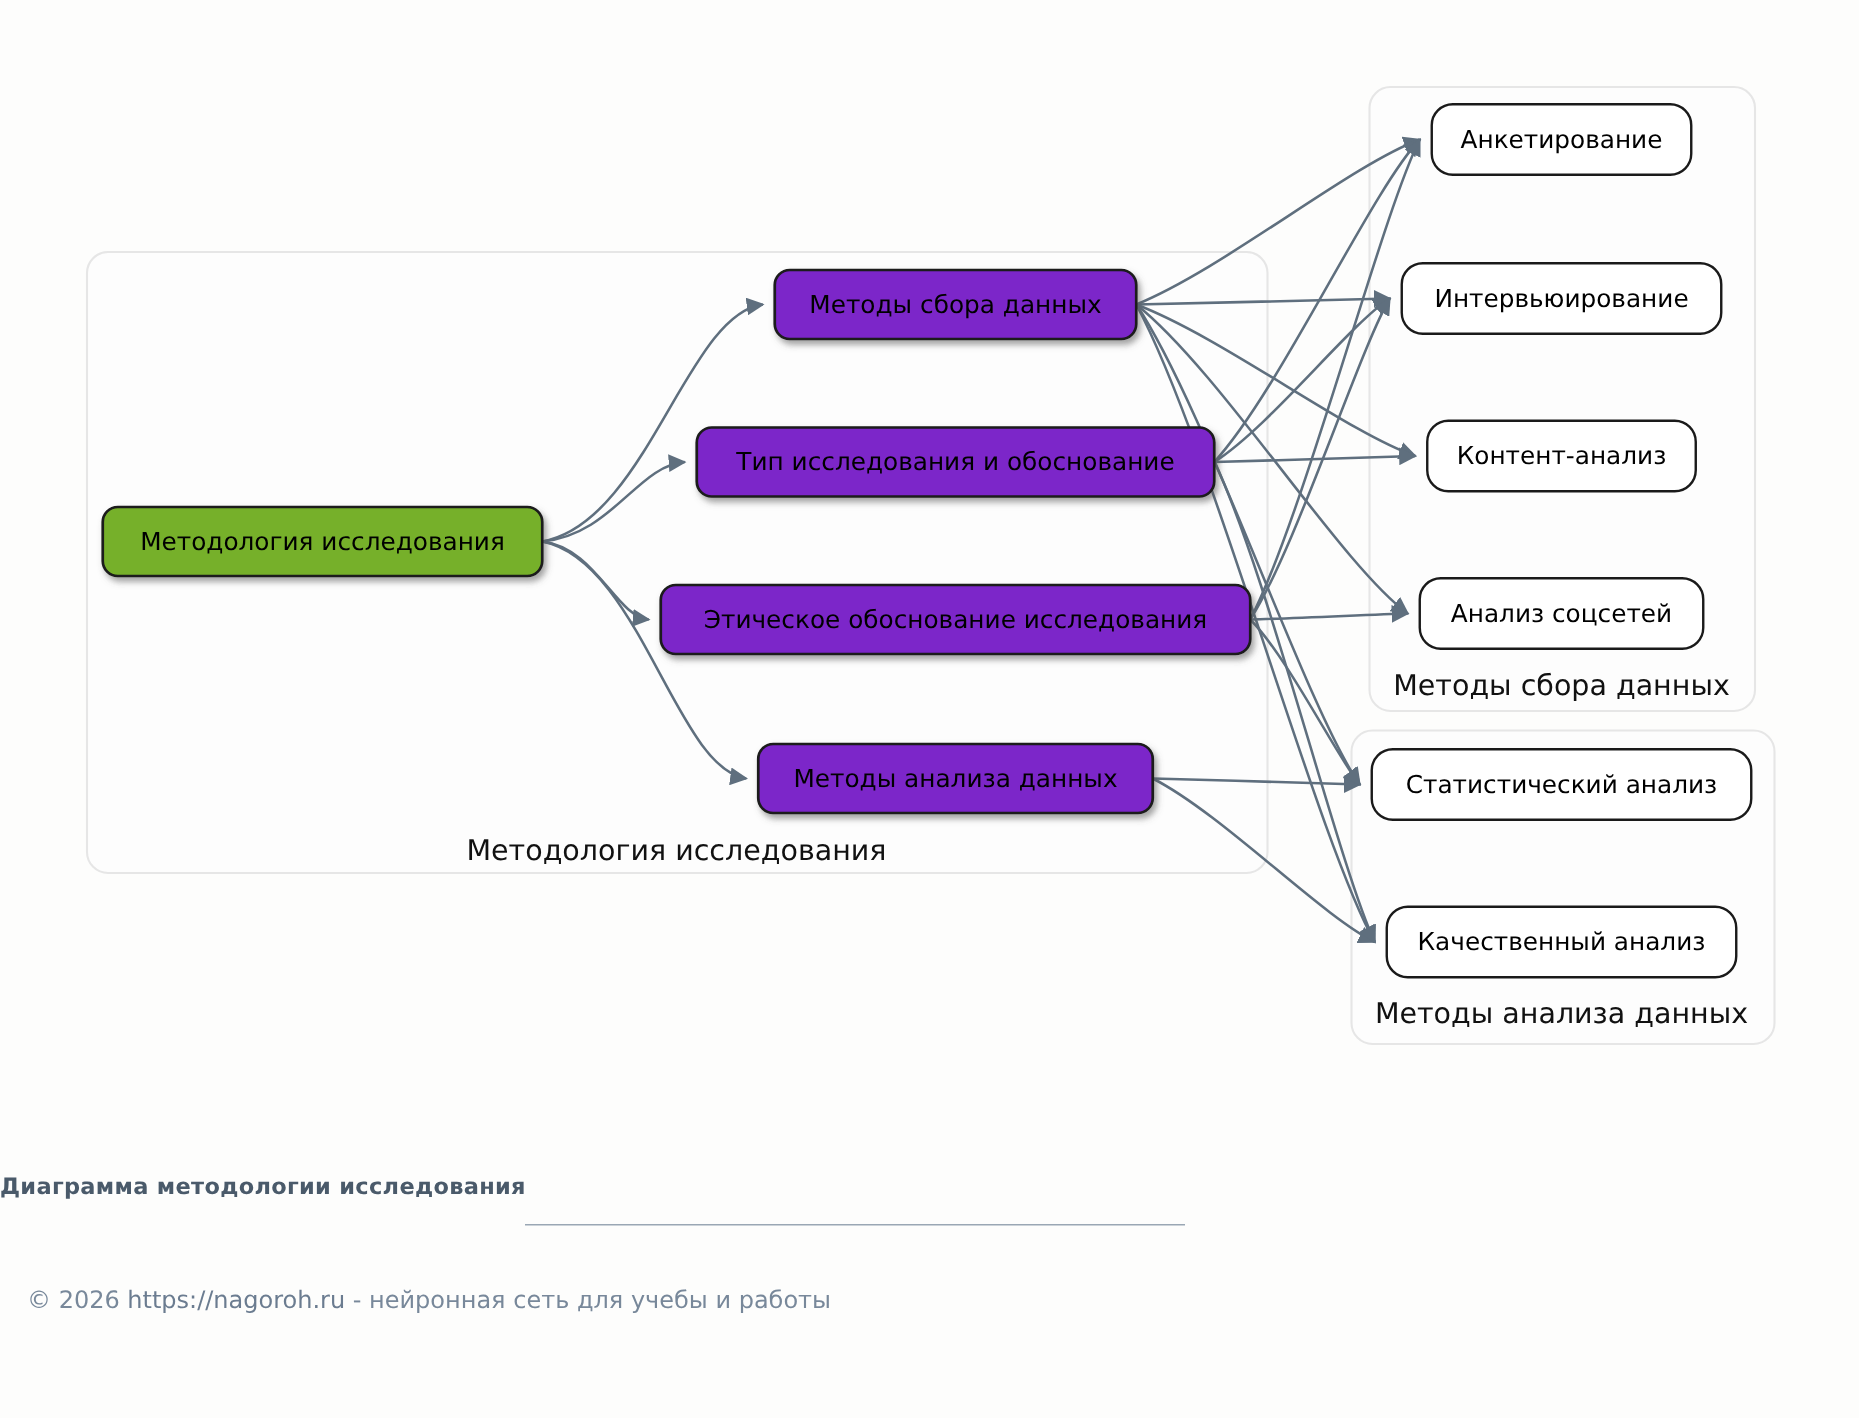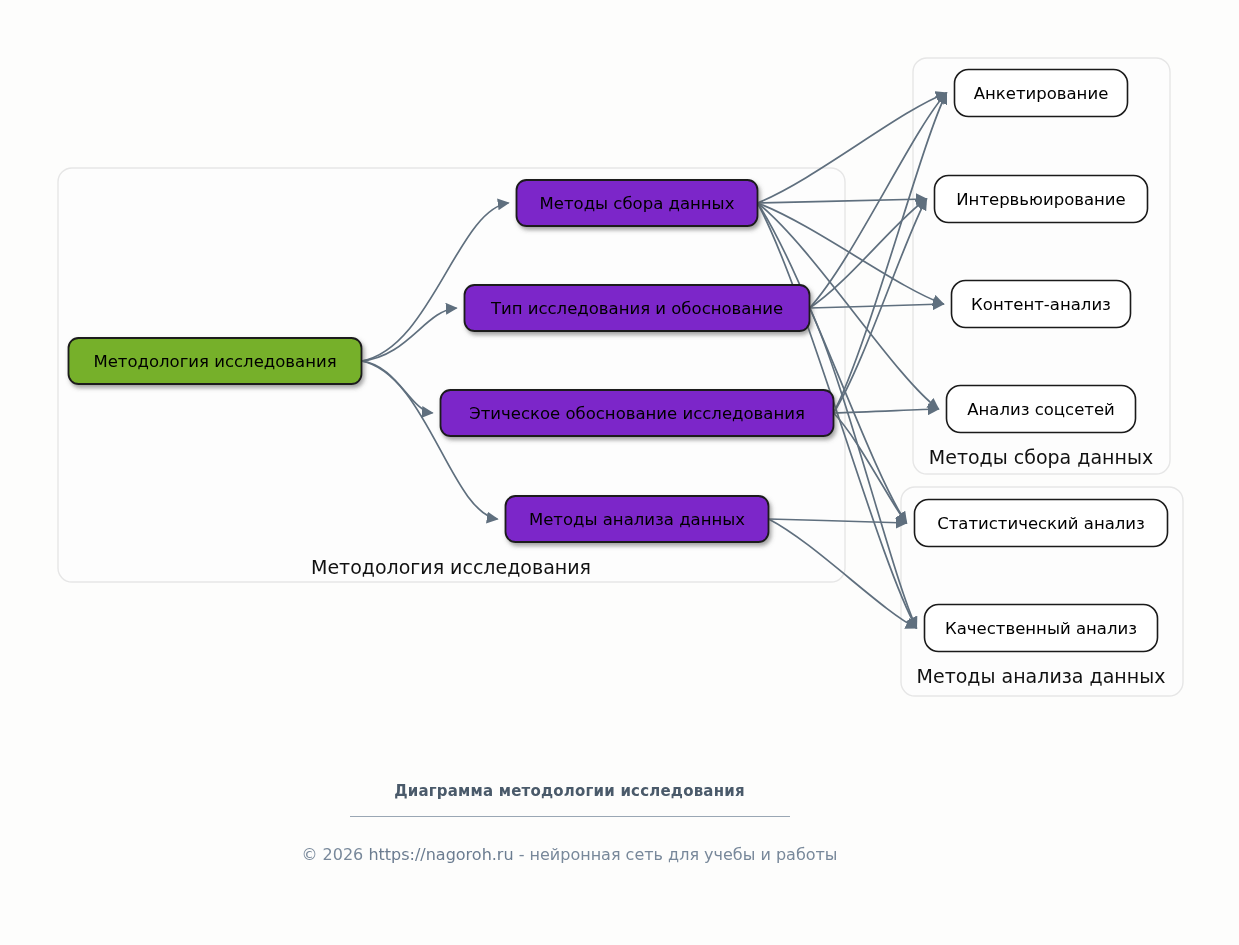--- a/index.html
+++ b/index.html
@@ -19,40 +19,41 @@
     left: 0;
     top: 0;
     width: 1239px;
     height: 945px;
   }
   .footer-wrap {
     position: absolute;
     left: 0;
     top: 782px;
     width: 1139px;
-    text-align: center;
+    text-align: left;
   }
   .footer-title {
     font-family: "DejaVu Sans", "Liberation Sans", sans-serif;
     font-size: 15px;
     font-weight: bold;
     color: #4a5a6a;
     letter-spacing: 0.2px;
   }
   .footer-rule {
     width: 440px;
     height: 1px;
     background: #9aa7b4;
     margin: 16px auto 0 auto;
   }
   .footer-copy {
-    margin-top: 28px;
+    margin-top: 40px;
     font-family: "DejaVu Sans", "Liberation Sans", sans-serif;
     font-size: 16px;
     color: #78889a;
+    padding-left: 18px;
   }
   .footer-copy .lnk { color: #6b7c90; }
   text { dominant-baseline: middle; }
 </style>
 </head>
 <body>
 
 <svg id="canvas" viewBox="0 0 1239 945">
   <defs>
     <marker id="arrow" viewBox="0 0 10 10" refX="9" refY="5" markerWidth="7" markerHeight="7" orient="auto-start-reverse">

